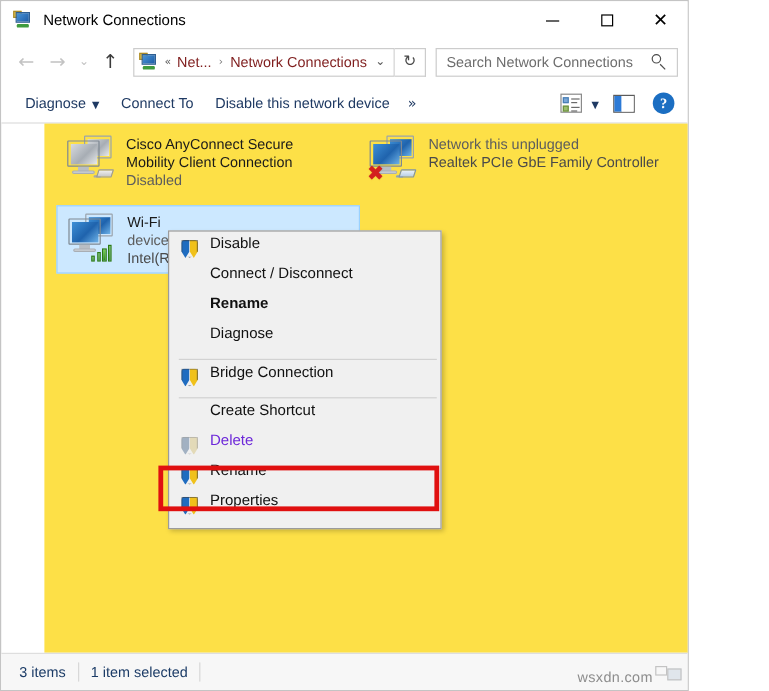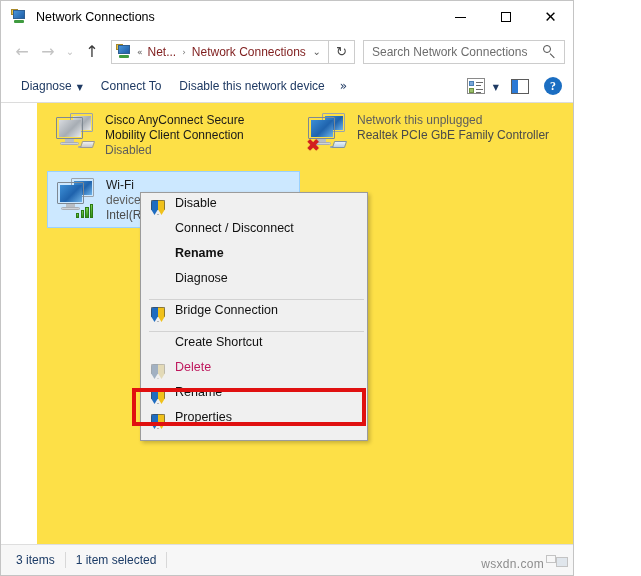--- a/index.html
+++ b/index.html
@@ -437,21 +437,21 @@
     position: relative;
   }
   .mi-ic { width: 22px; height: 22px; flex: none; position: relative; }
   .mi-label {
     font-size: 12.5px;
     color: #101010;
     margin-left: 6px;
     white-space: nowrap;
   }
   .mi.bold .mi-label { font-weight: bold; }
-  .mi.disabled .mi-label { color: #be185d; }
+  .mi.disabled .mi-label { color: #6d28d9; }
   .mi-sep {
     height: 1px;
     background: #d2d2d2;
     margin: 3px 3px 3px 8px;
   }
   
   .shield {
     position: absolute;
     left: 4px; top: 4px;
     width: 14px; height: 15px;

